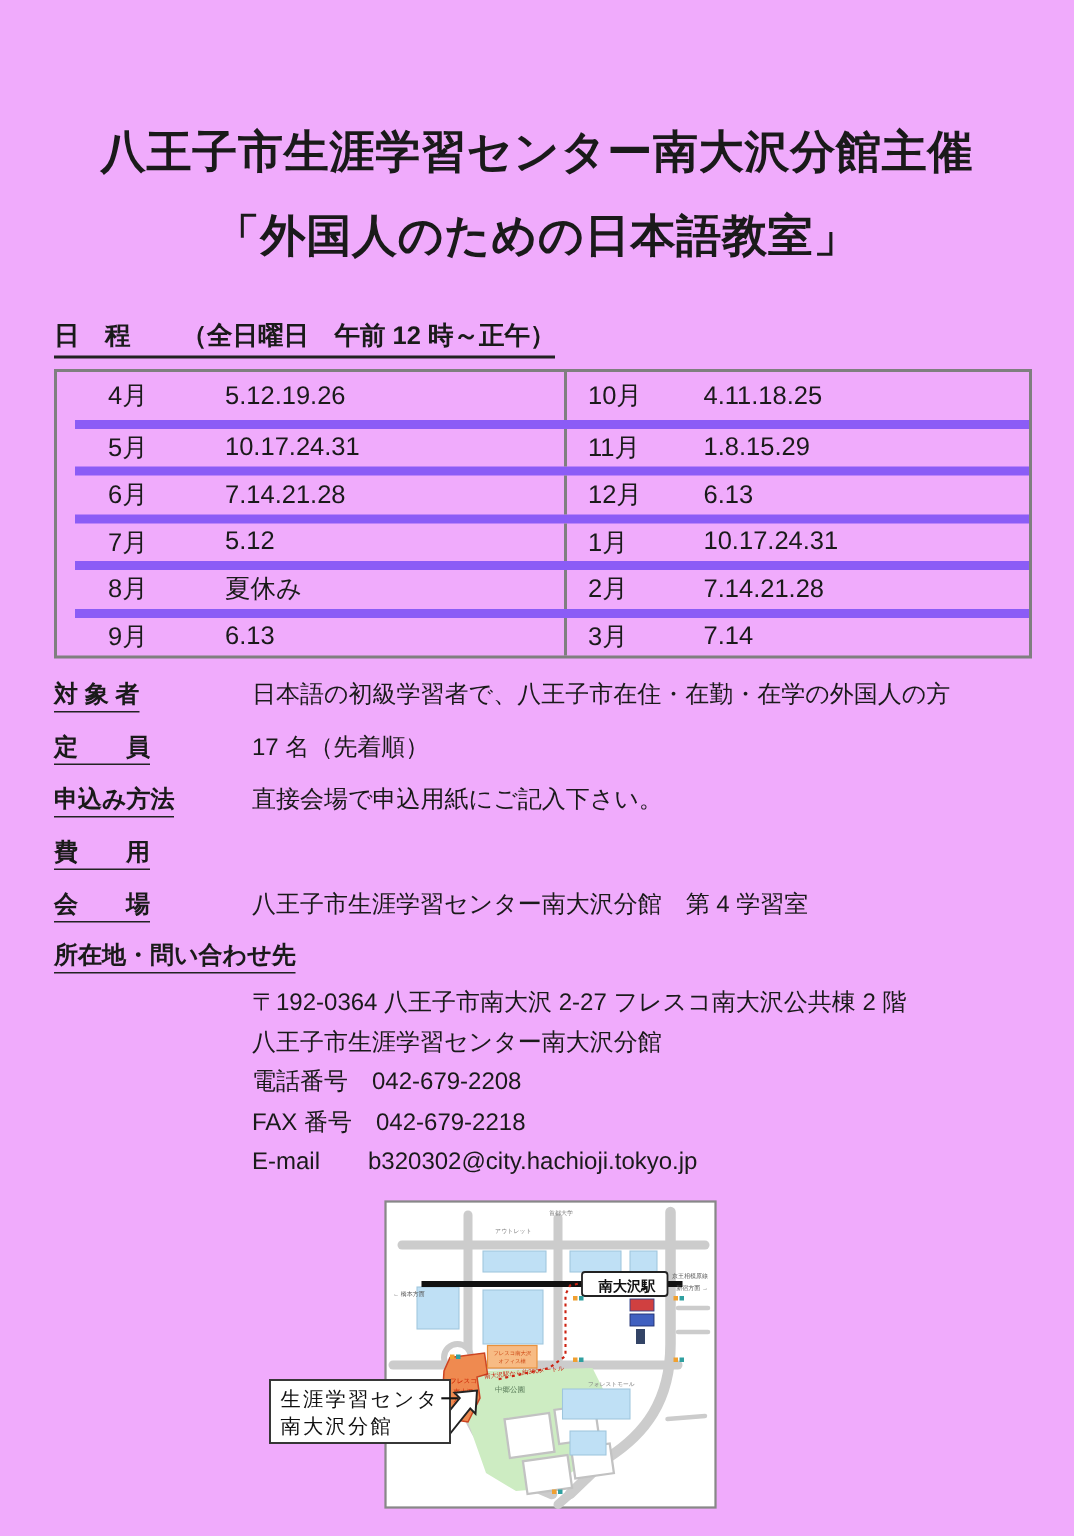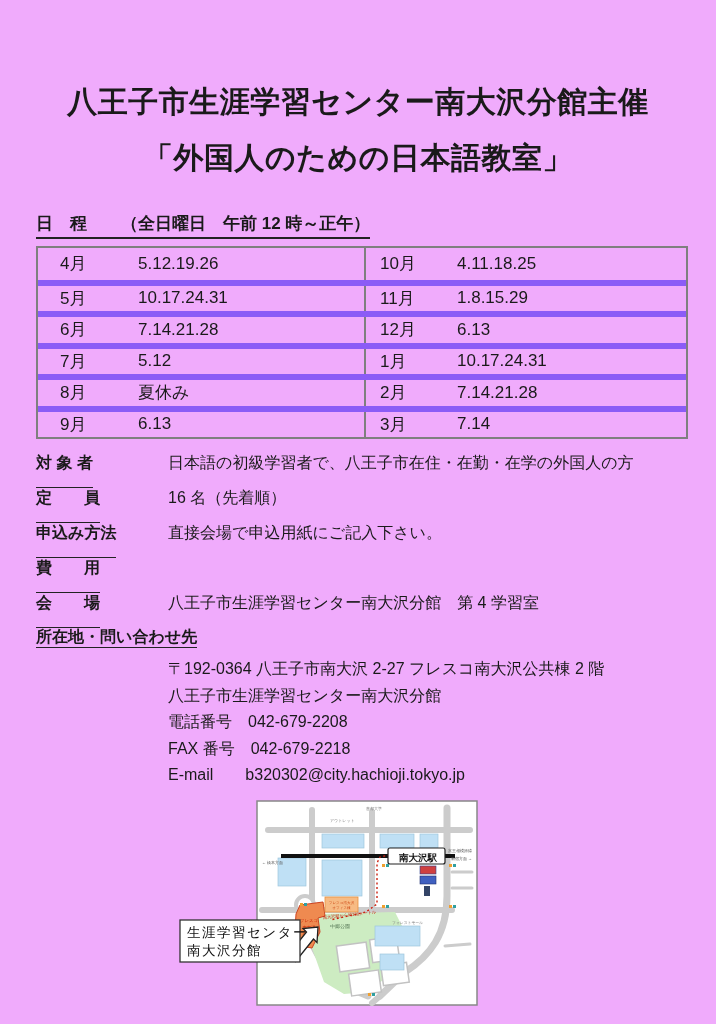--- a/index.html
+++ b/index.html
@@ -11,36 +11,36 @@
   .titles{padding-top:84px;text-align:center;}
   .title{font-size:30px;font-weight:bold;margin:0;line-height:1.2;letter-spacing:0.5px;}
   .title + .title{margin-top:20px;}
   
   .content{margin:0 36px;}
   .sched-heading{
     display:inline-block;margin-top:36px;font-size:17px;font-weight:bold;
     border-bottom:2px solid #222;padding-bottom:2px;
   }
   .sched-table{
-    width:652px;margin-top:7px;border:2px solid #7f7f7f;box-sizing:border-box;
+    width:652px;margin-top:7px;border:2px solid #7f7f7f;box-sizing:border-box;padding-left:12px;
   }
   .sched-row{
     display:grid;grid-template-columns:100px 226px 93px 229px;
     height:31.5px;align-items:center;font-size:17px;box-sizing:border-box;
   }
   .sched-row + .sched-row{border-top:6px solid #8b5cf6;}
   .cell-month-l{padding-left:22px;}
   .cell-month-r{padding-left:14px;border-left:2px solid #7f7f7f;height:100%;display:flex;align-items:center;box-sizing:border-box;}
   
   .sections{margin-top:10px;}
   .section{display:flex;align-items:baseline;margin-top:14px;font-size:16px;}
   .section-label{
     flex:0 0 132px;font-weight:bold;
   }
-  .section-label span{border-bottom:1.5px solid #222;padding-bottom:16px;}
+  .section-label span{border-bottom:1.5px solid #222;padding-bottom:2px;}
   .section-value{flex:1;}
   .contact-heading{margin-top:13px;font-size:16px;font-weight:bold;}
   .contact-heading span{border-bottom:1.5px solid #222;padding-bottom:2px;}
   .contact-lines{margin:8px 0 0 132px;font-size:16px;line-height:26.5px;}
   
   .map-svg{position:absolute;left:0;top:796px;}
   .map-label{font-size:4px;fill:#808080;}
   .map-rail-label{font-size:4px;fill:#555;}
   .route-text{font-size:4.2px;fill:#cc2211;}
   .bldg-text{font-size:4.4px;fill:#cc2200;text-anchor:middle;}
@@ -104,21 +104,21 @@
       </div>
     </div>
 
     <div class="sections">
       <div class="section">
         <div class="section-label"><span>対 象 者</span></div>
         <div class="section-value">日本語の初級学習者で、八王子市在住・在勤・在学の外国人の方</div>
       </div>
       <div class="section">
         <div class="section-label"><span>定　　員</span></div>
-        <div class="section-value">16 名（先着順）</div>
+        <div class="section-value">17 名（先着順）</div>
       </div>
       <div class="section">
         <div class="section-label"><span>申込み方法</span></div>
         <div class="section-value">直接会場で申込用紙にご記入下さい。</div>
       </div>
       <div class="section">
         <div class="section-label"><span>費　　用</span></div>
       </div>
       <div class="section">
         <div class="section-label"><span>会　　場</span></div>

